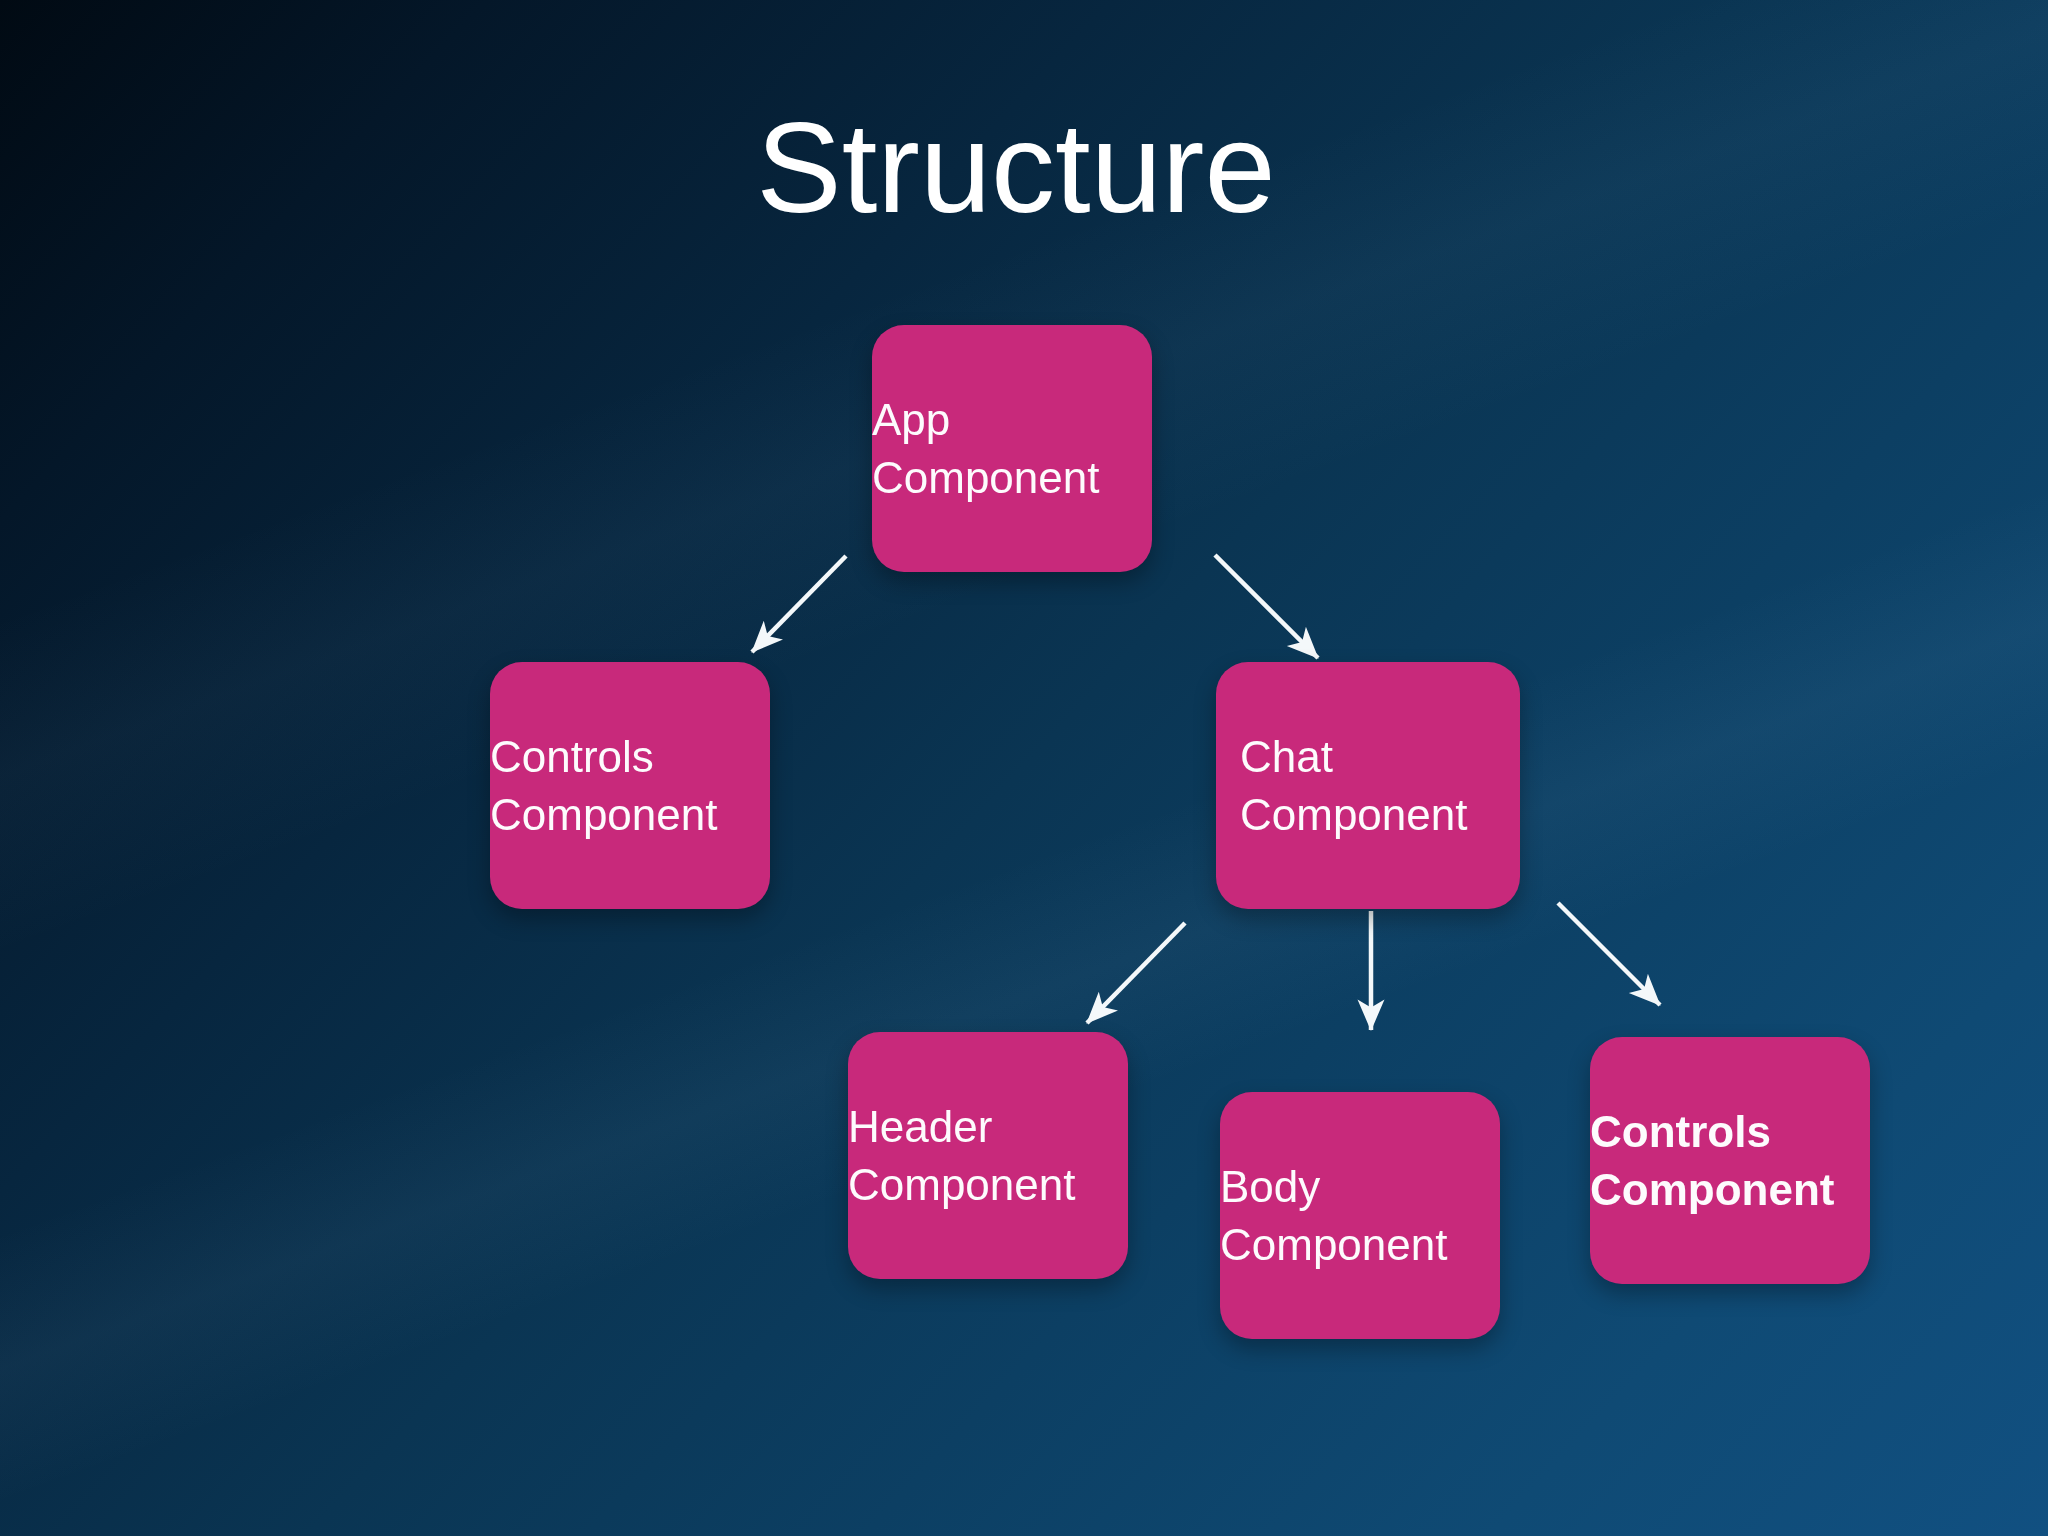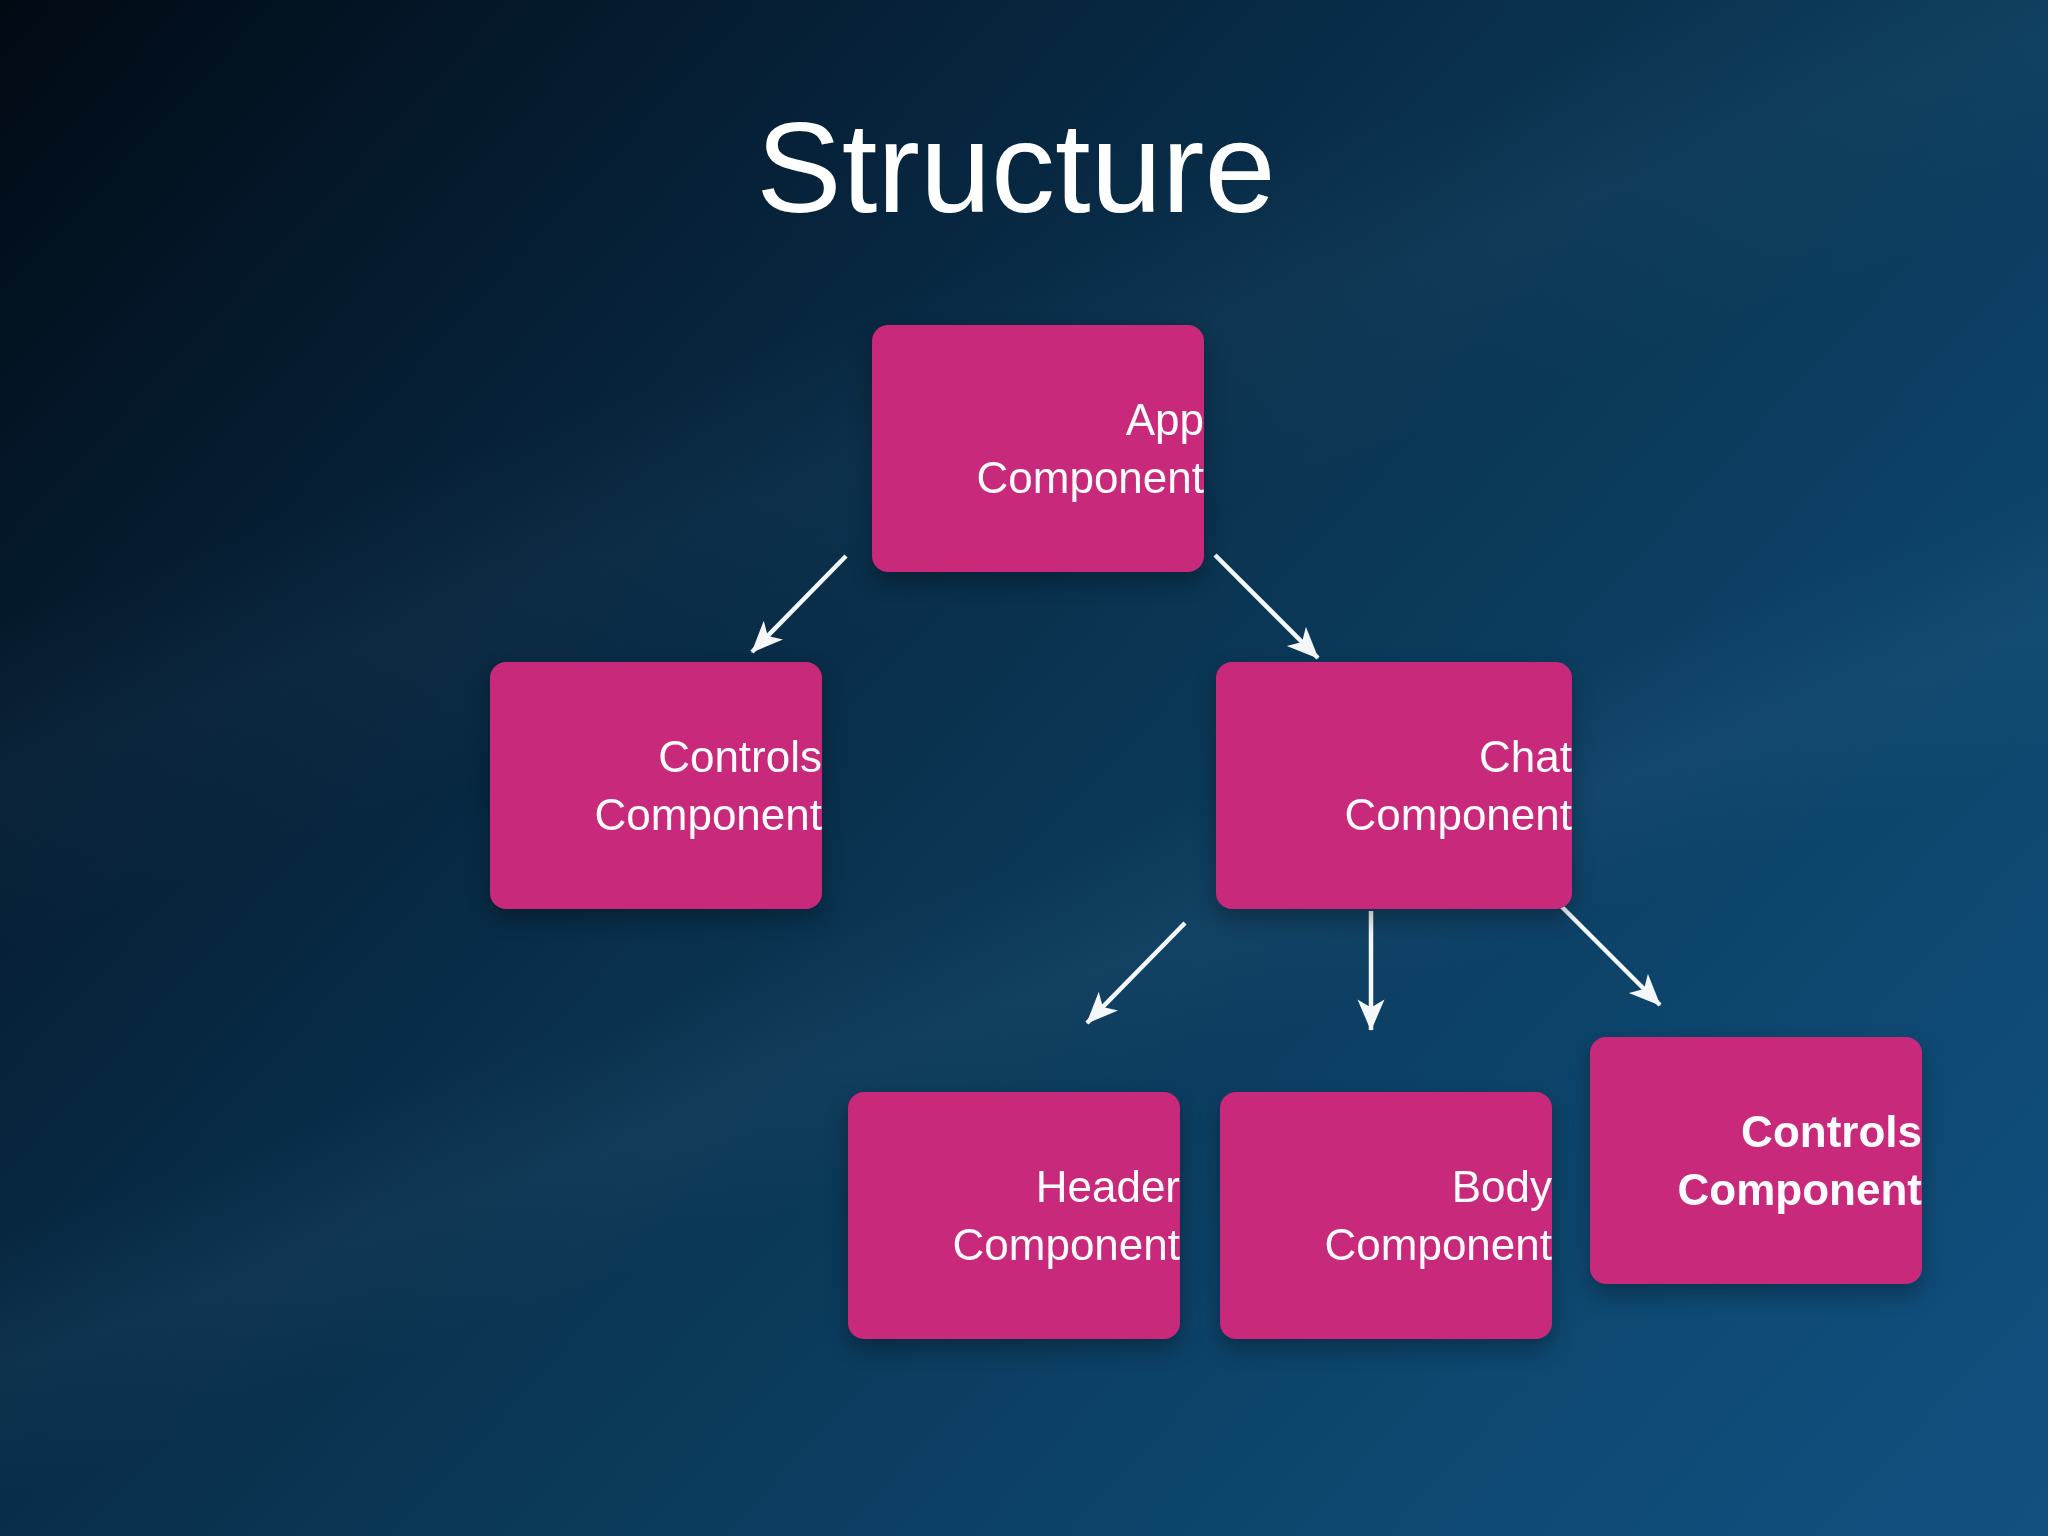--- a/index.html
+++ b/index.html
@@ -48,38 +48,38 @@
     inset: 0;
     width: 2048px;
     height: 1536px;
   }
   .edges line {
     stroke: #f4f8fa;
     stroke-width: 4.5;
   }
   .node {
     position: absolute;
-    width: 332px;
+    width: 280px;
     height: 247px;
     background: #c8297b;
-    border-radius: 16px;
+    border-radius: 32px;
     box-shadow: 0 10px 22px rgba(0, 0, 0, 0.30);
     display: flex;
     flex-direction: column;
-    align-items: flex-end;
+    align-items: flex-start;
     justify-content: center;
     text-align: center;
     color: #fdfbfd;
     font-size: 44px;
     line-height: 1.3;
   }
   .node-app      { left: 872px;  top: 325px;  }
   .node-messages { left: 490px;  top: 662px;  }
   .node-chat     { left: 1216px; top: 662px; padding-left: 24px;  }
-  .node-header   { left: 848px;  top: 1092px; }
+  .node-header   { left: 848px;  top: 1032px; }
   .node-body     { left: 1220px; top: 1092px; }
   .node-controls { left: 1590px; top: 1037px; font-weight: bold; }
 </style>
 </head>
 <body>
 
 <div class="slide">
 
   <h1 class="title">Structure</h1>
 

